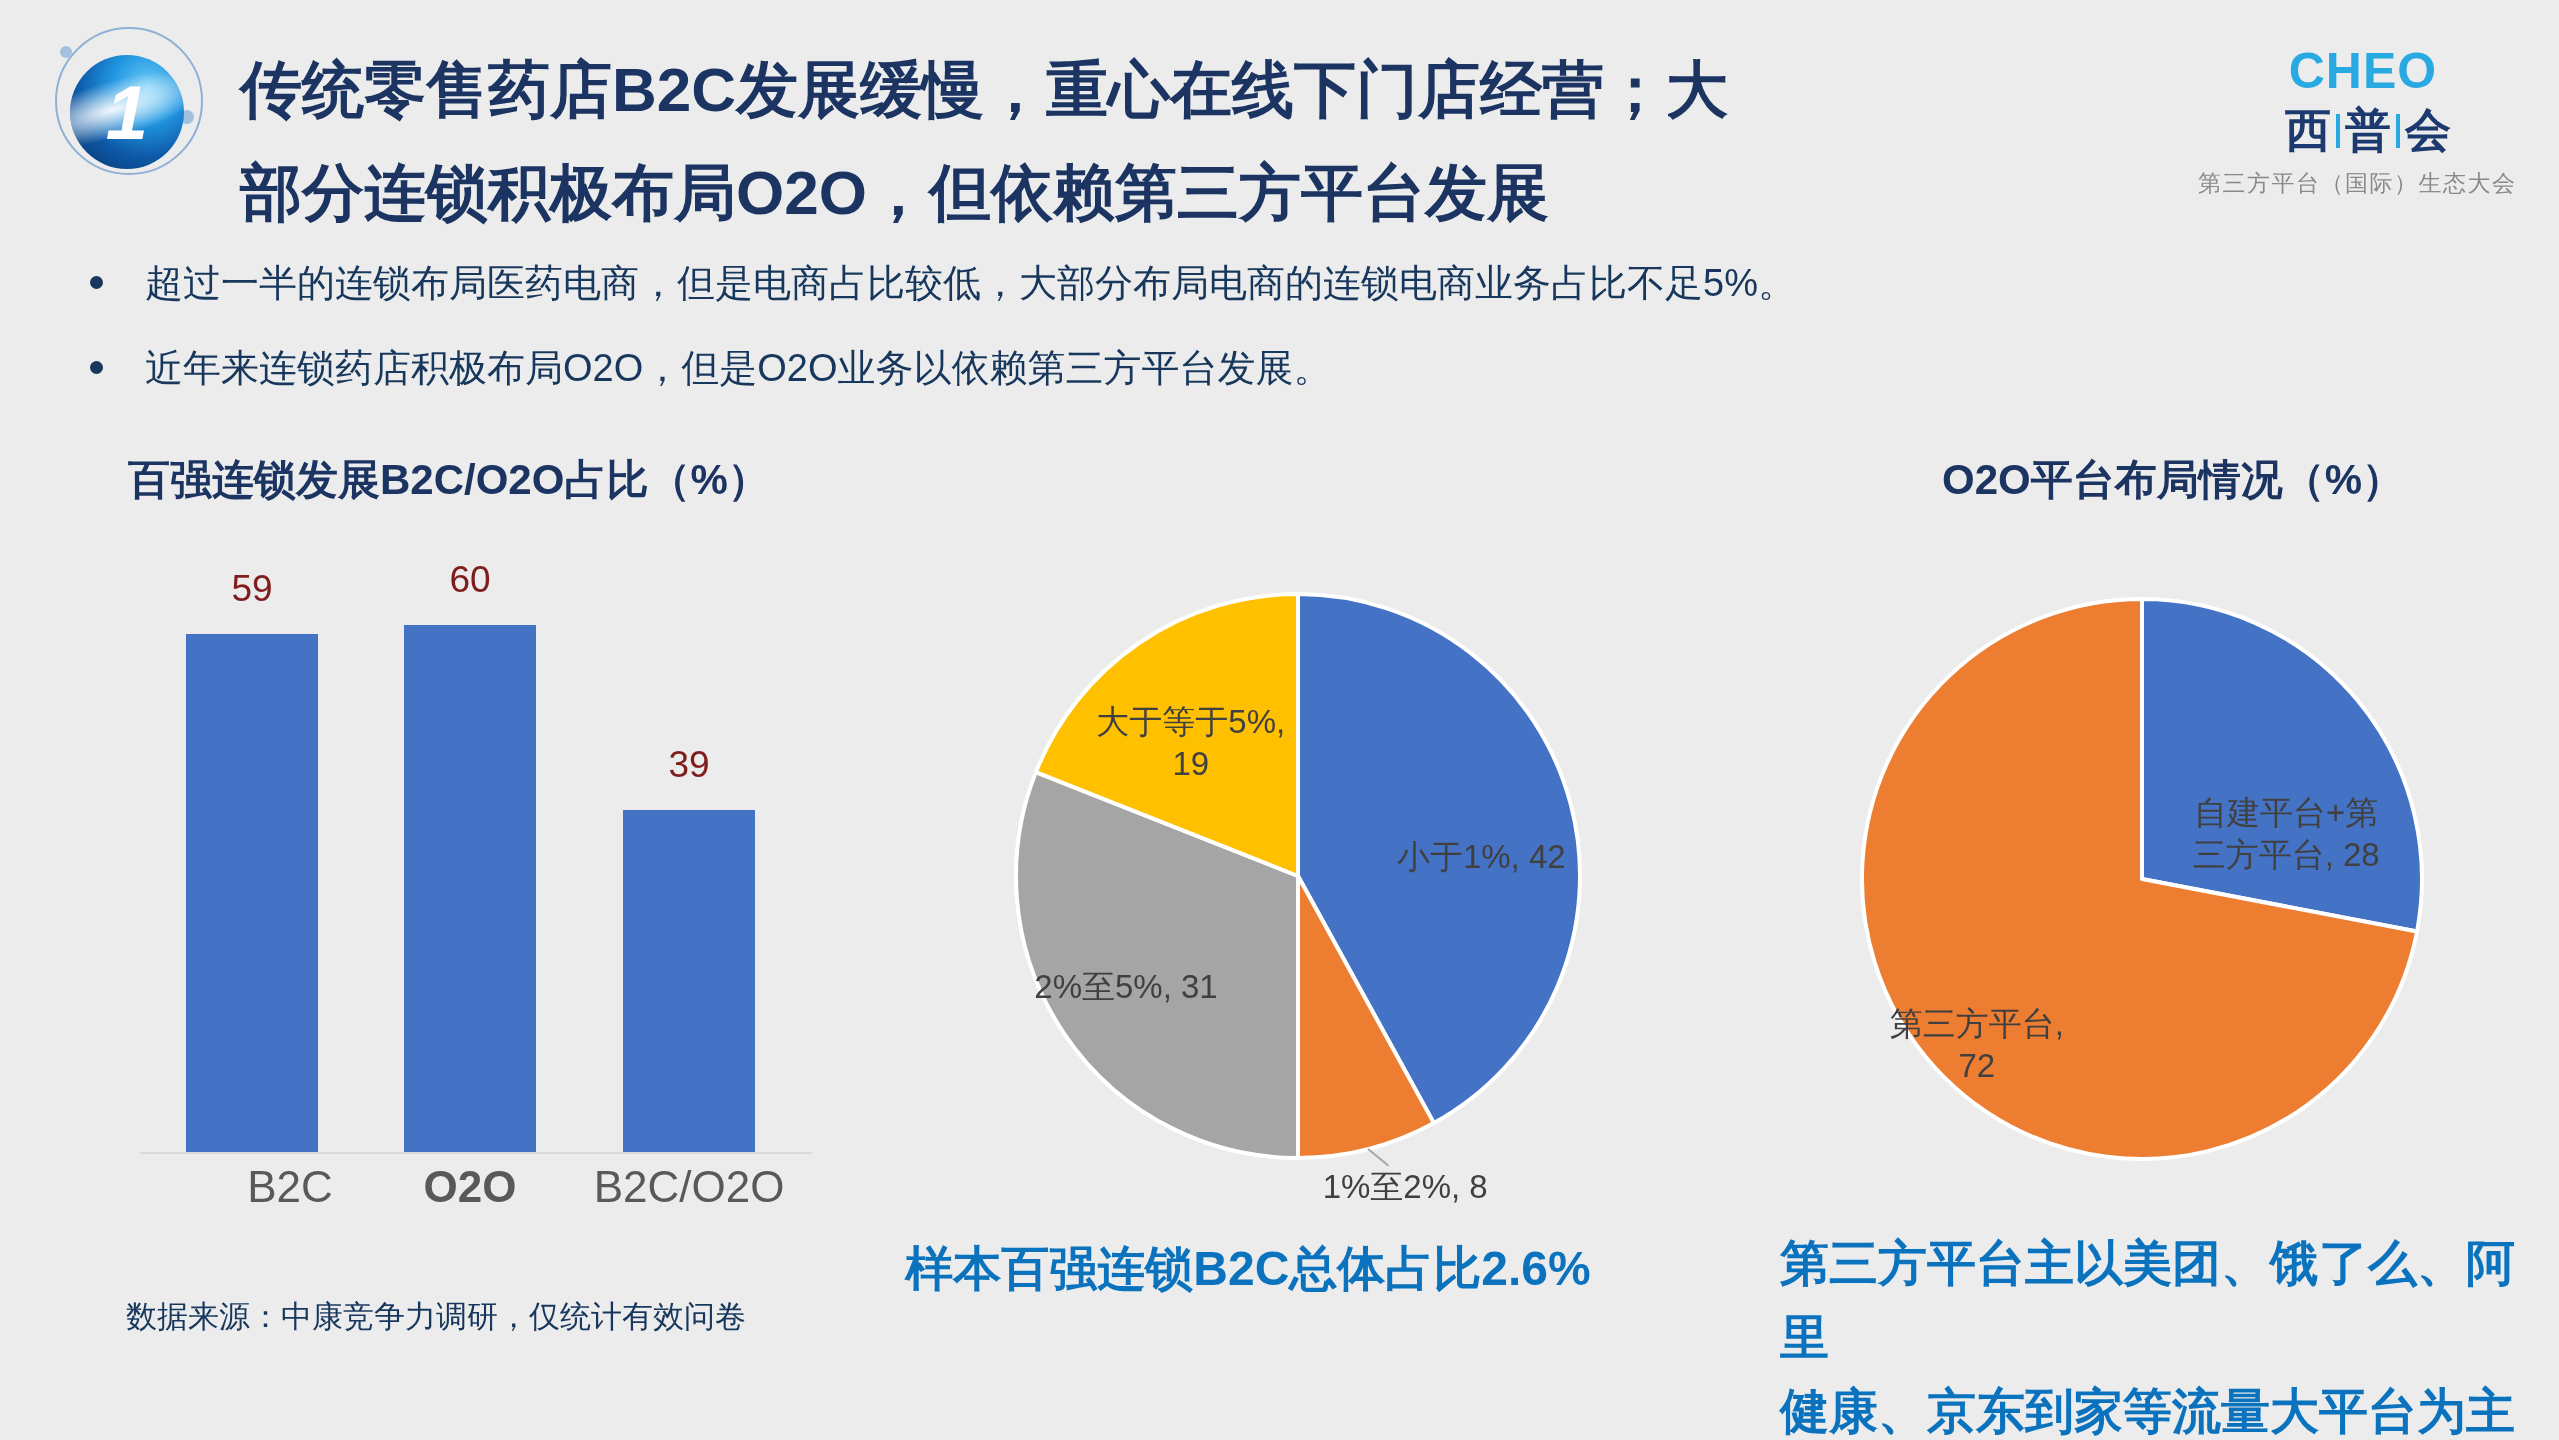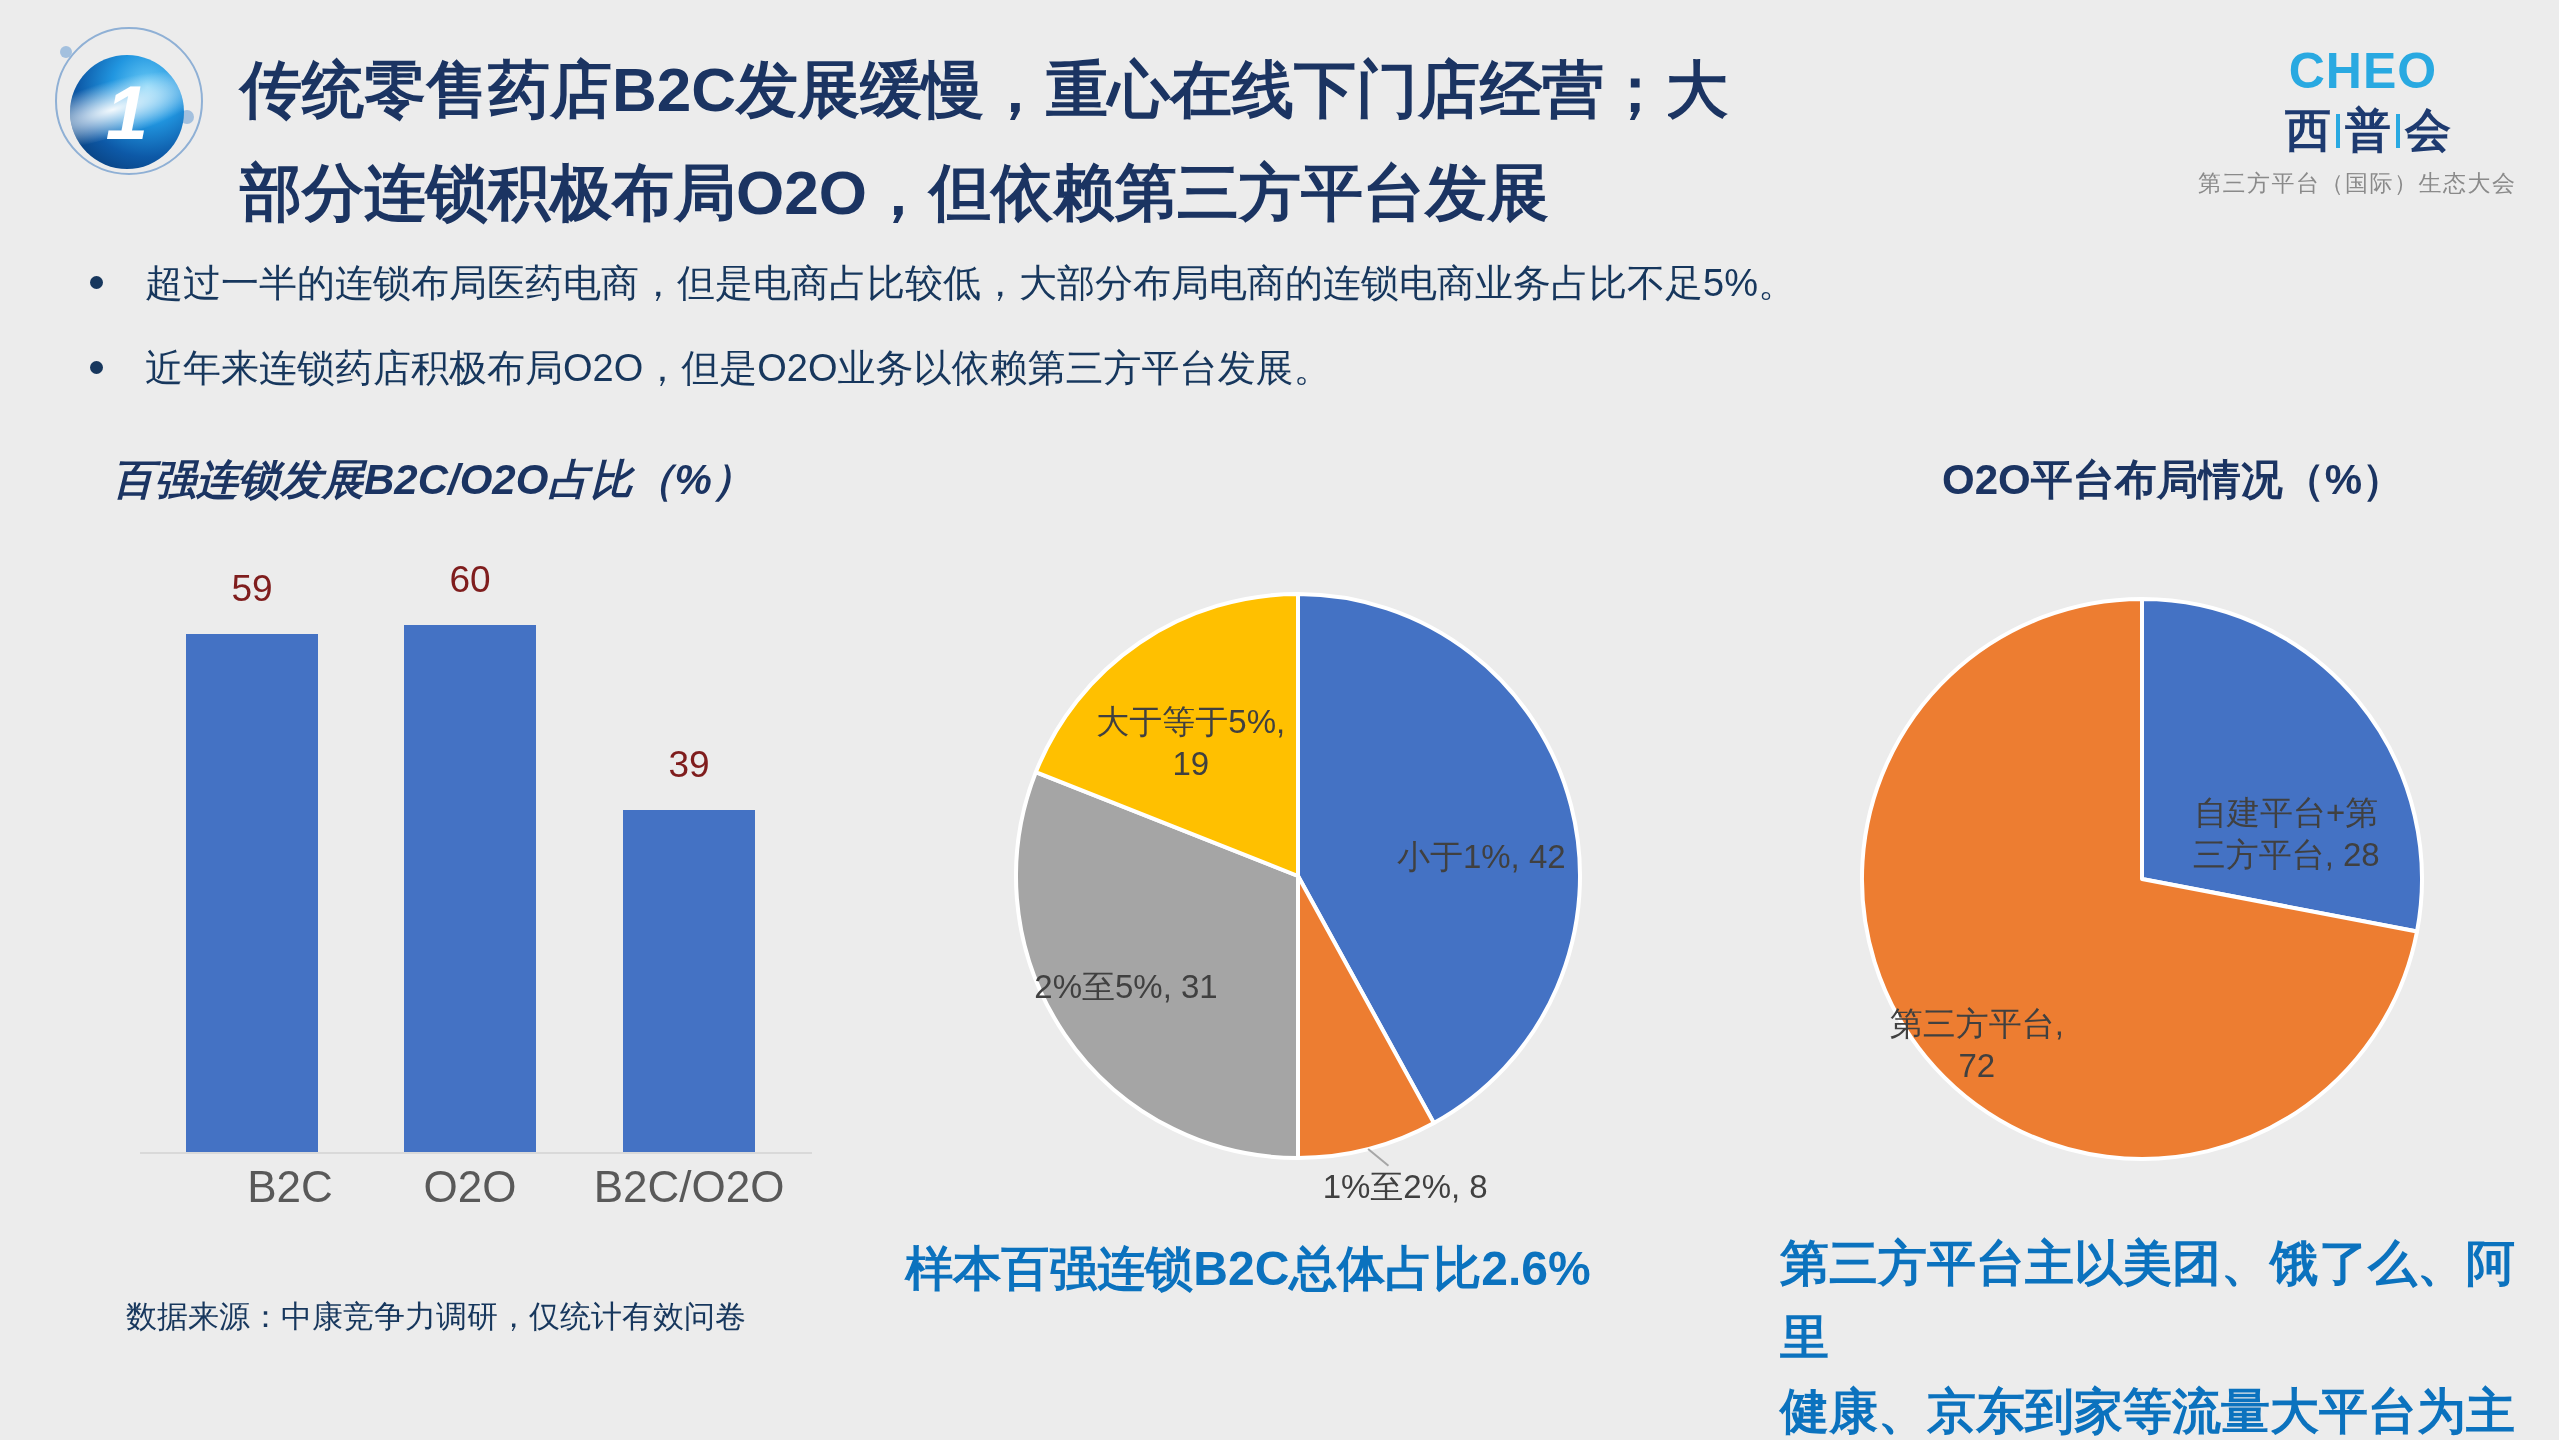--- a/index.html
+++ b/index.html
@@ -30,21 +30,21 @@
   .logo-sub{margin-top:6px;font-size:23px;color:#8A8A8A;letter-spacing:1.5px;}
 
   
   .bullet{position:absolute;left:145px;width:2330px;font-size:38px;line-height:56px;color:#17375D;}
   .bullet::before{content:"";position:absolute;left:-55px;top:21px;width:13px;height:13px;border-radius:50%;background:#17375D;}
   .bullet1{top:255px;}
   .bullet2{top:340px;}
 
   
   .chart-title{position:absolute;top:452px;font-size:42px;font-weight:bold;color:#1B3462;white-space:nowrap;}
-  .t1{left:112px;font-style:italic;}
+  .t1{left:128px;}
   .t2{left:1281px;transform:translateX(-50%);}
   .t3{left:2173px;transform:translateX(-50%);}
 
   
   .bar-chart{position:absolute;left:140px;top:555px;width:690px;height:700px;}
   .bar{position:absolute;background:#4472C4;}
   .bar-axis{position:absolute;left:0;height:2px;background:#D9D9D9;}
   .bar-value{position:absolute;height:44px;line-height:44px;font-size:37px;color:#7f1d1d;text-align:center;transform:translateX(-50%);}
   .bar-cat{position:absolute;font-size:44px;color:#595959;text-align:center;transform:translateX(-50%);white-space:nowrap;}
 
@@ -99,21 +99,21 @@
   <div class="chart-title t1">百强连锁发展B2C/O2O占比（%）</div>
   <div class="chart-title t3">O2O平台布局情况（%）</div>
 
   <div class="bar-chart" id="barChart">
       <div class="bar-axis" style="top: 597px; width: 672px;"></div>
       <div class="bar" style="left: 46px; width: 132px; top: 79px; height: 518px; background: rgb(68, 114, 196);"></div>
       <div class="bar-value" style="left: 112px; top: 12px;">59</div>
       <div class="bar-cat" style="left: 112px; top: 607px; margin-left: 38px;">B2C</div>
       <div class="bar" style="left: 264px; width: 132px; top: 70px; height: 527px; background: rgb(68, 114, 196);"></div>
       <div class="bar-value" style="left: 330px; top: 3px;">60</div>
-      <div class="bar-cat" style="left: 330px; top: 607px;">O2O</div>
+      <div class="bar-cat" style="left: 330px; top: 607px; font-weight: bold;">O2O</div>
       <div class="bar" style="left: 483px; width: 132px; top: 255px; height: 342px; background: rgb(68, 114, 196);"></div>
       <div class="bar-value" style="left: 549px; top: 188px;">39</div>
       <div class="bar-cat" style="left: 549px; top: 607px;">B2C/O2O</div>
     </div>
 
   <svg class="pie" id="pie1" width="660" height="680" viewBox="0 0 660 680">
       <path d="M 308 306 L 308.0 24.0 A 282 282 0 0 1 443.9 553.1 Z" fill="#4472C4" stroke="#ffffff" stroke-width="4" stroke-linejoin="round"></path>
       <path d="M 308 306 L 443.9 553.1 A 282 282 0 0 1 308.0 588.0 Z" fill="#ED7D31" stroke="#ffffff" stroke-width="4" stroke-linejoin="round"></path>
       <path d="M 308 306 L 308.0 588.0 A 282 282 0 0 1 45.8 202.2 Z" fill="#A5A5A5" stroke="#ffffff" stroke-width="4" stroke-linejoin="round"></path>
       <path d="M 308 306 L 45.8 202.2 A 282 282 0 0 1 308.0 24.0 Z" fill="#FFC000" stroke="#ffffff" stroke-width="4" stroke-linejoin="round"></path>

